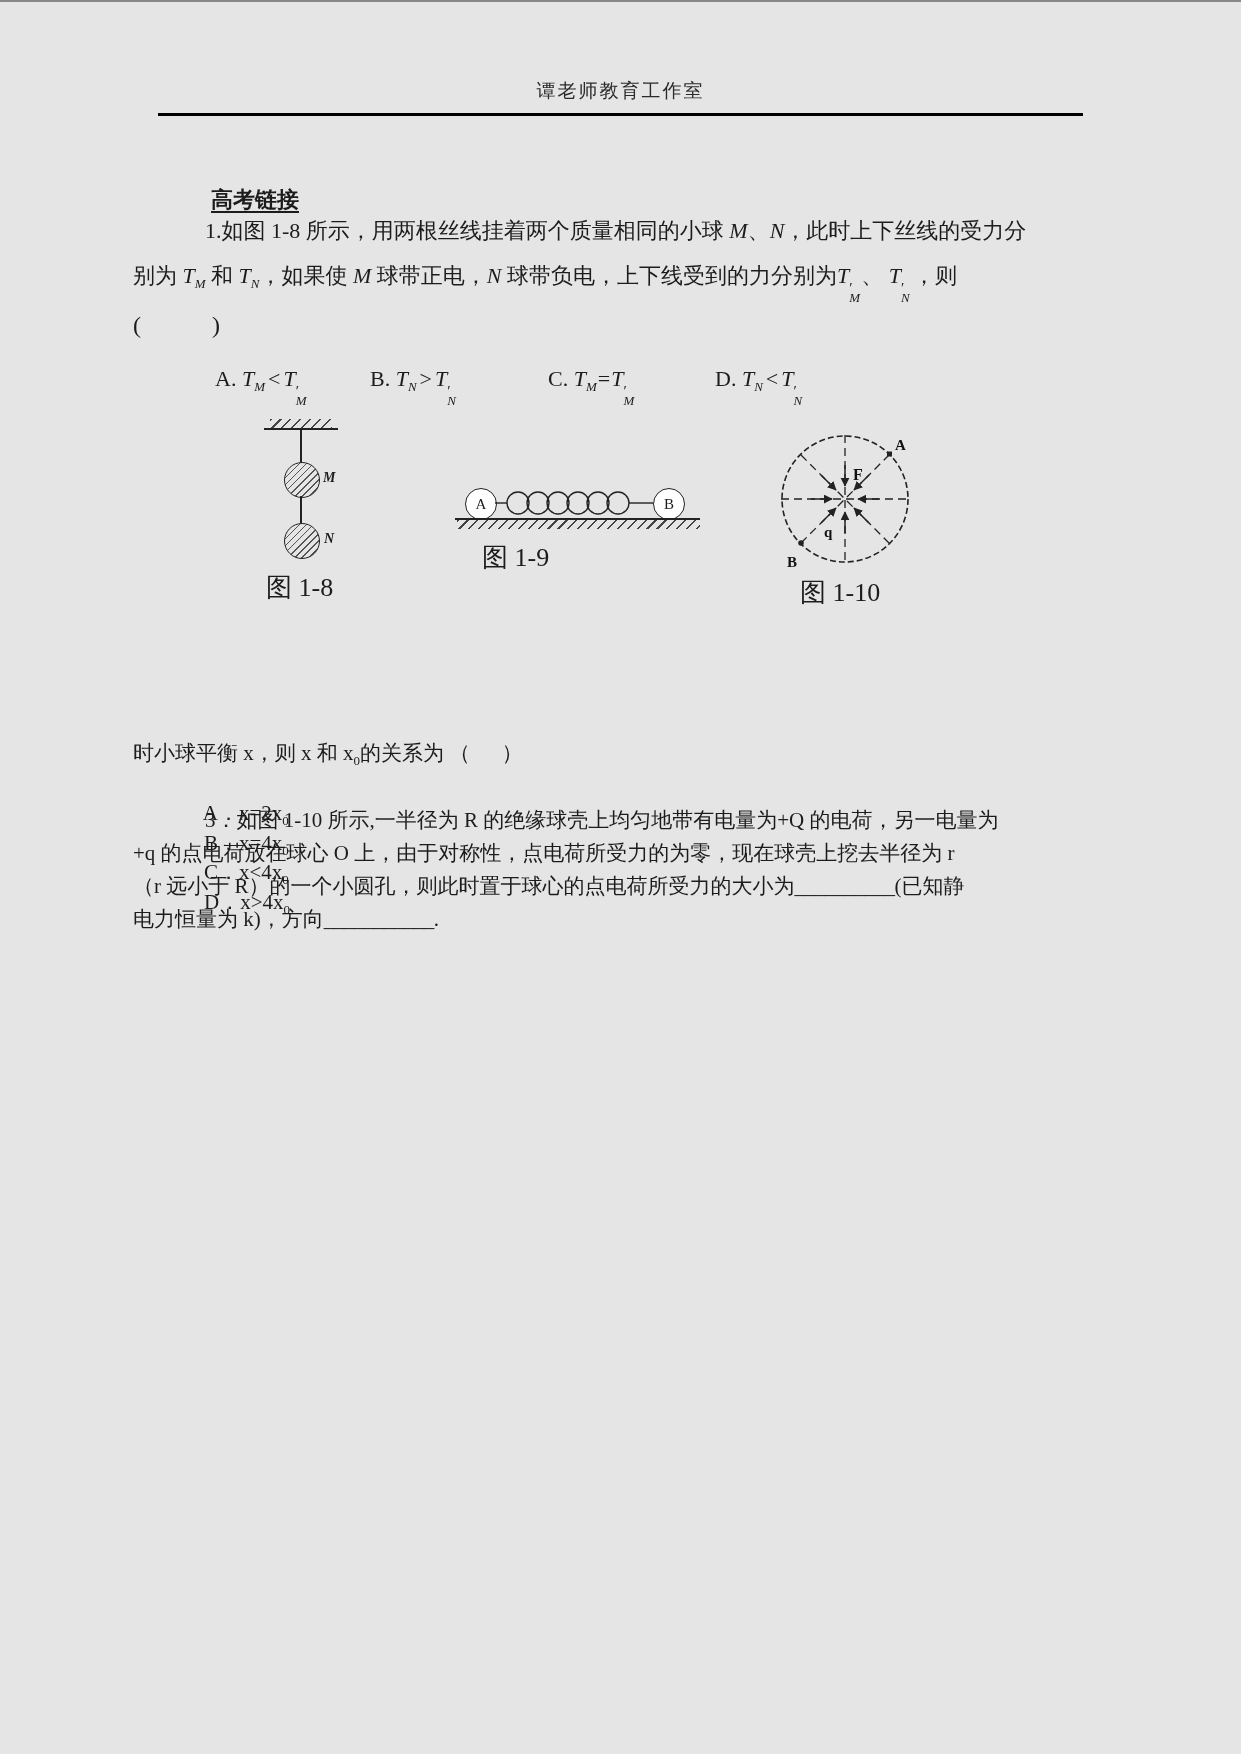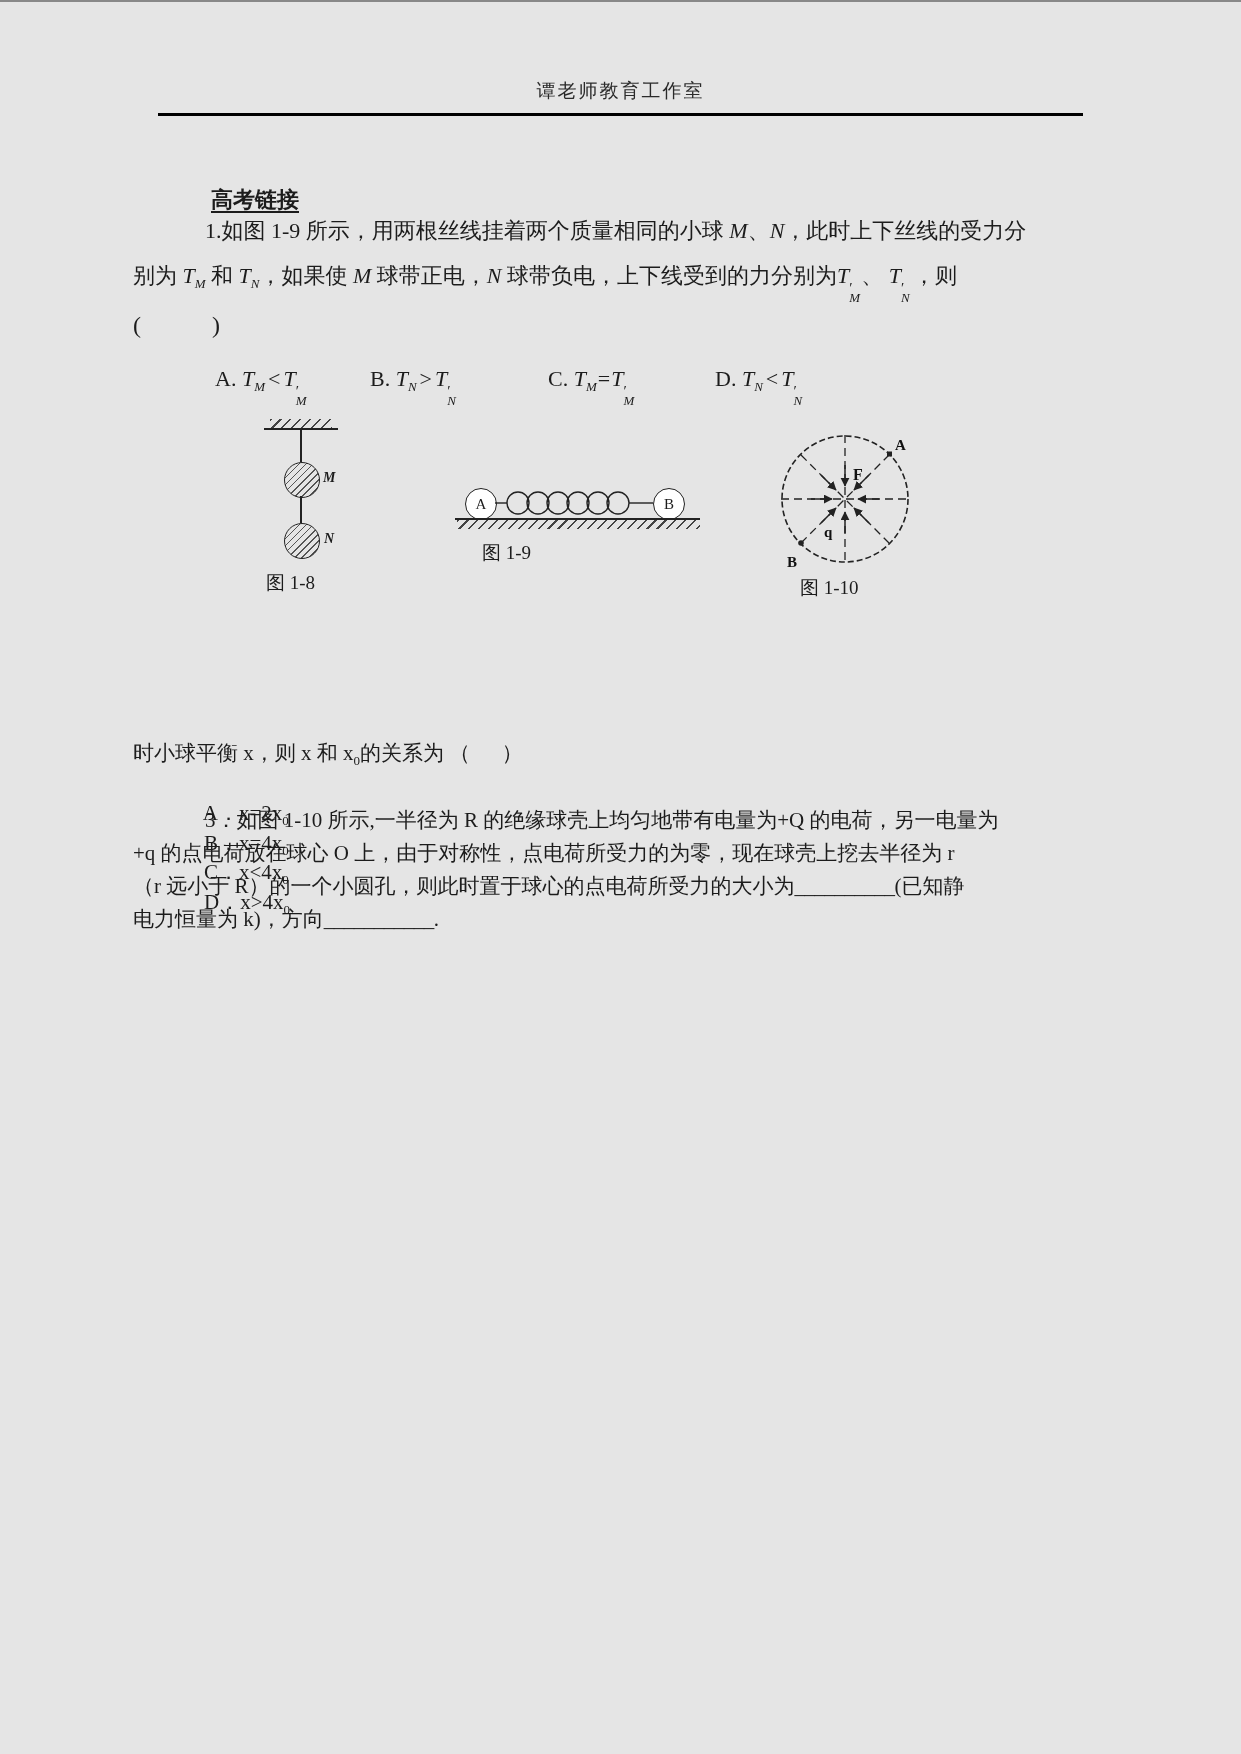--- a/index.html
+++ b/index.html
@@ -2,21 +2,21 @@
 <html><head>
 <meta charset="utf-8">
 <style>
   html,body{margin:0;padding:0;background:#888;}
   .page{position:relative;width:1241px;height:1754px;background:#e5e5e5;margin:2px auto;
         font-family:"Liberation Serif","DejaVu Serif",serif;color:#1c1c1c;overflow:hidden;}
   .abs{position:absolute;white-space:pre;}
   .t19{font-size:19px;letter-spacing:2px;color:#2a2a2a;}
   .t22{font-size:22px;line-height:1.25;}
   .t21{font-size:21px;line-height:1.25;}
-  .t23{font-size:19px;}
+  .t23{font-size:26px;}
   .t24{font-size:24px;letter-spacing:1px;}
   .bold{font-weight:bold;}
   .u{text-decoration:underline;text-underline-offset:4px;text-decoration-thickness:1.5px;}
   .center{left:0;width:100%;text-align:center;}
   .rule{background:#000;height:3px;}
   .mi{font-style:italic;font-family:"Liberation Serif","DejaVu Serif",serif;}
   sub.sb2{font-size:13px;font-style:italic;}
   sub.s0{font-size:13px;}
   .rel{margin:0 3px;}
   
@@ -47,21 +47,21 @@
 </head>
 <body>
 
 <div class="page">
 
   <div class="abs center t19" style="top:76px">谭老师教育工作室</div>
   <div class="abs rule" style="left:158px;top:111px;width:925px"></div>
 
   <div class="abs t22 bold" style="left:211px;top:184px"><span class="u">高考链接</span></div>
 
-  <div class="abs t22" style="left:205px;top:215px"><span>1.如图 1-9 所示，用两根丝线挂着两个质量相同的小球 </span><span class="mi">M</span><span>、</span><span class="mi">N</span><span>，此时上下丝线的受力分</span></div>
+  <div class="abs t22" style="left:205px;top:215px"><span>1.如图 1-8 所示，用两根丝线挂着两个质量相同的小球 </span><span class="mi">M</span><span>、</span><span class="mi">N</span><span>，此时上下丝线的受力分</span></div>
 
   <div class="abs t22" style="left:133px;top:260px"><span>别为 </span><span class="mi">T</span><sub class="sb2">M</sub><span> 和 </span><span class="mi">T</span><sub class="sb2">N</sub><span>，如果使 </span><span class="mi">M</span><span> 球带正电，</span><span class="mi">N</span><span> 球带负电，上下线受到的力分别为</span><span class="mi">T</span><span class="ps"><span class="pr">′</span><span class="sb">M</span></span><span>、 </span><span class="mi">T</span><span class="ps"><span class="pr">′</span><span class="sb">N</span></span><span>，则</span></div>
 
   <div class="abs t24" style="left:133px;top:310px">(          )</div>
 
   <div class="abs q1opt" style="left:215px;top:364px"><span>A. </span><span class="mi">T</span><sub class="sb2">M</sub><span class="rel">&lt;</span><span class="mi">T</span><span class="ps"><span class="pr">′</span><span class="sb">M</span></span></div>
 
   <div class="abs q1opt" style="left:370px;top:364px"><span>B. </span><span class="mi">T</span><sub class="sb2">N</sub><span class="rel">&gt;</span><span class="mi">T</span><span class="ps"><span class="pr">′</span><span class="sb">N</span></span></div>
 
   <div class="abs q1opt" style="left:548px;top:364px"><span>C. </span><span class="mi">T</span><sub class="sb2">M</sub><span class="rel" style="margin:0 1px">=</span><span class="mi">T</span><span class="ps"><span class="pr">′</span><span class="sb">M</span></span></div>

